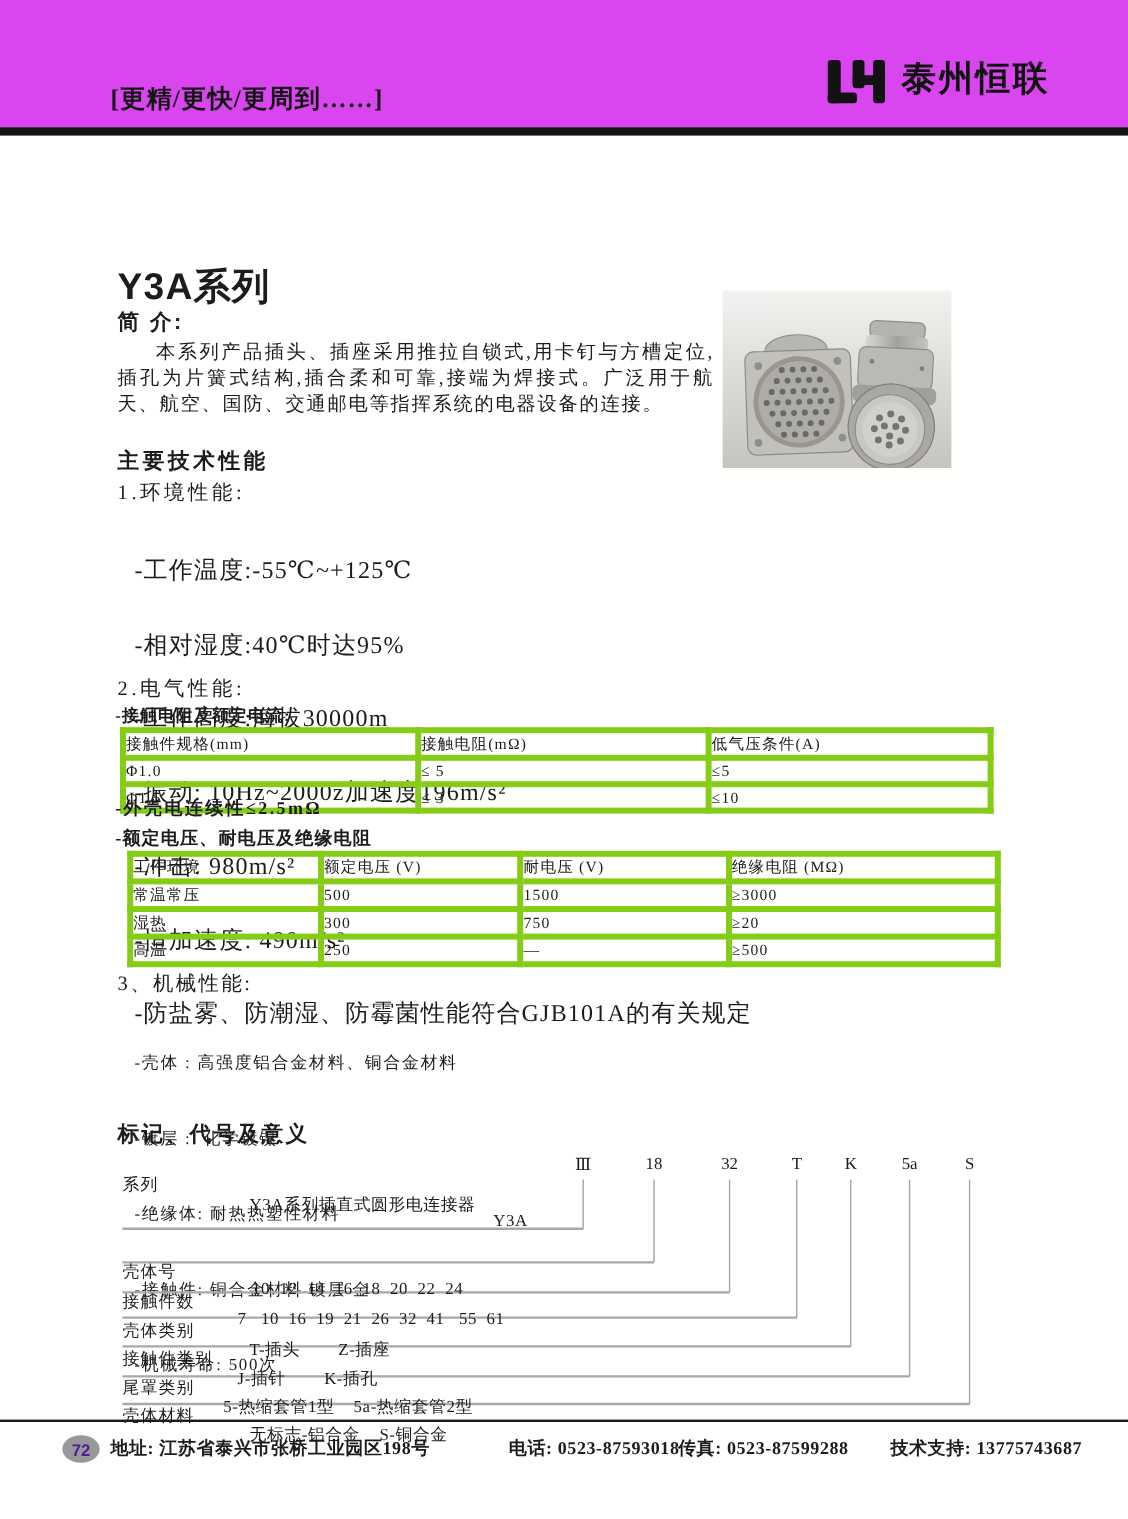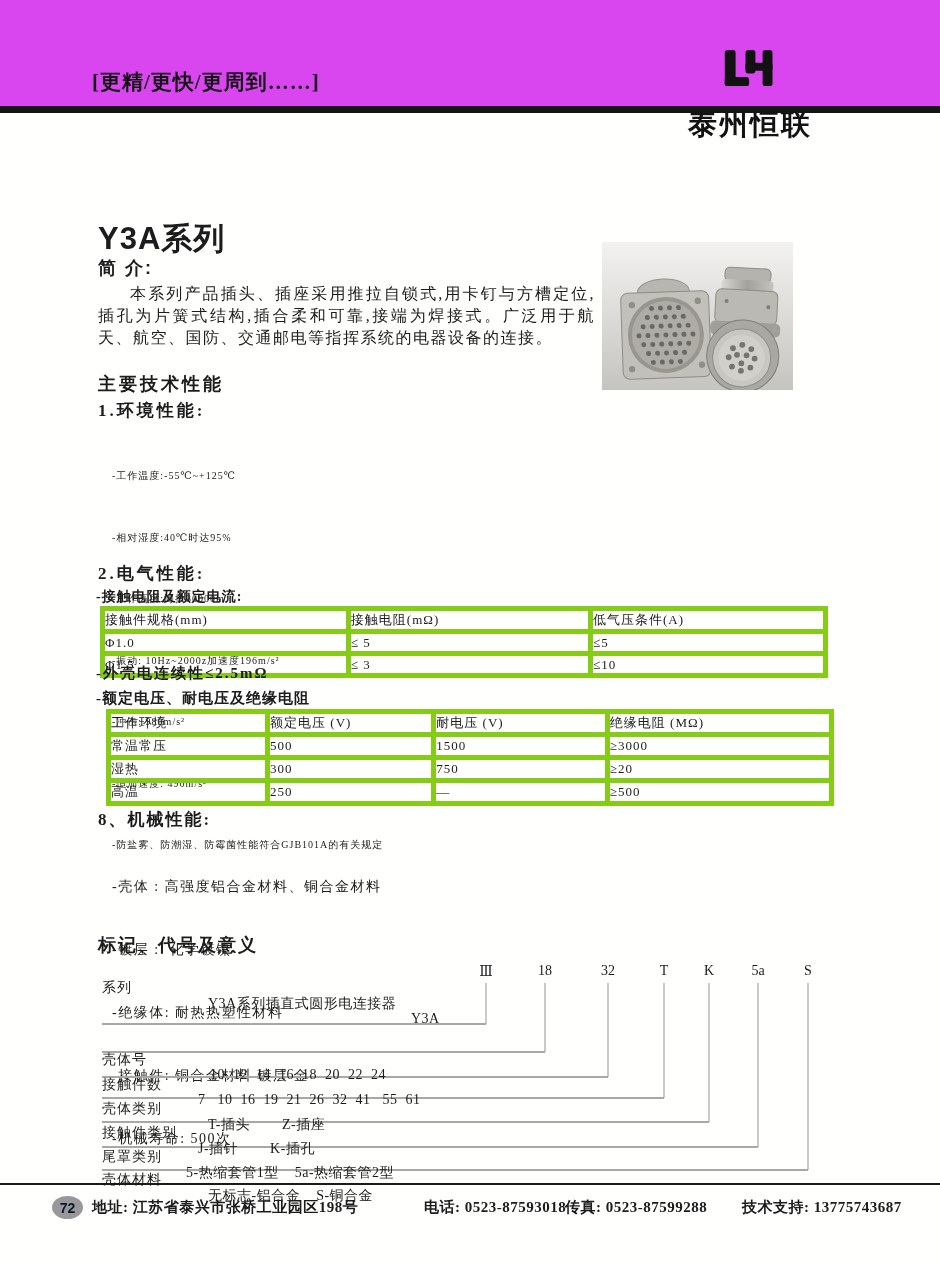--- a/index.html
+++ b/index.html
@@ -5,33 +5,33 @@
   html,body{margin:0;padding:0;}
   body{
     width:940px;height:1266px;position:relative;overflow:hidden;
     background:#fffffd;color:#1c1c1c;
     font-family:"Liberation Serif","DejaVu Serif",serif;
   }
   .abs{position:absolute;}
   
   .top-band{left:0;top:0;width:940px;height:106px;background:#d946ef;}
   .slogan{left:92px;top:68px;font-size:21px;font-weight:bold;letter-spacing:1px;color:#141414;}
-  .brand{left:688px;top:46px;display:flex;align-items:center;gap:9px;flex-direction:column;}
+  .brand{left:688px;top:46px;display:flex;gap:9px;}
   .brand-name{font-family:"Liberation Sans","DejaVu Sans",sans-serif;font-size:29px;font-weight:bold;letter-spacing:2px;color:#121212;}
   .black-bar{left:0;top:106px;width:940px;height:7px;background:#151515;}
   
   .page-title{left:98px;top:218px;font-family:"Liberation Sans","DejaVu Sans",sans-serif;font-size:31px;font-weight:bold;letter-spacing:1px;}
   .intro-h{left:98px;top:256px;font-family:"Liberation Sans","DejaVu Sans",sans-serif;font-size:18px;font-weight:bold;letter-spacing:2px;}
   .intro-p{left:98px;top:283px;width:497px;font-size:16px;line-height:22px;letter-spacing:1.5px;text-align:justify;text-indent:2em;}
   .photo{left:602px;top:242px;width:191px;height:148px;}
   
   .tech-h{left:98px;top:372px;font-family:"Liberation Sans","DejaVu Sans",sans-serif;font-size:18px;font-weight:bold;letter-spacing:3px;}
-  .sec-h{font-size:17px;font-weight:bold;letter-spacing:3px;}
+  .sec-h{font-size:17px;font-weight:normal;letter-spacing:3px;}
   .env-h{left:98px;top:399px;}
-  .env-list{left:112px;top:425px;font-size:10px;line-height:20.5px;letter-spacing:1px;white-space:pre;}
+  .env-list{left:112px;top:425px;font-size:20px;line-height:20.5px;letter-spacing:1px;white-space:pre;}
   .elec-h{left:98px;top:562px;}
   .sub-h{font-size:14px;font-weight:bold;letter-spacing:1px;}
   .elec-sub1{left:96px;top:588px;}
   .elec-note{left:96px;top:664px;font-size:15px;font-weight:bold;letter-spacing:2px;}
   .elec-sub2{left:96px;top:689px;font-size:15px;}
   table{border-collapse:collapse;font-size:13px;table-layout:fixed;}
   .t1{left:100px;top:606px;width:728px;}
   .t2{left:106px;top:709px;width:728px;}
   td,th{border:5px solid #84cc16;text-align:left;font-weight:normal;height:17px;padding:0;letter-spacing:1px;overflow:hidden;}
   .mech-h{left:98px;top:808px;letter-spacing:2px;}
@@ -50,21 +50,21 @@
   .r0{top:47px;} .r0 .mark-value{left:110px;}
   .r1{top:75px;} .r1 .mark-value{left:112px;}
   .r2{top:100px;} .r2 .mark-value{left:100px;}
   .r3{top:124px;} .r3 .mark-value{left:110px;}
   .r4{top:148px;} .r4 .mark-value{left:100px;}
   .r5{top:172px;} .r5 .mark-value{left:88px;}
   .r6{top:195px;} .r6 .mark-value{left:110px;}
   
   .footer-rule{left:0;top:1183px;width:940px;height:2px;background:#1a1a1a;}
   .footer-bar{left:0;top:1196px;width:940px;height:26px;font-size:15px;font-weight:600;}
-  .page-badge{position:absolute;left:52px;top:0;width:31px;height:23px;border-radius:50%;background:#98989a;color:#0f172a;
+  .page-badge{position:absolute;left:52px;top:0;width:31px;height:23px;border-radius:50%;background:#98989a;color:#4c1d95;
     font-family:"Liberation Sans","DejaVu Sans",sans-serif;font-size:14px;font-weight:bold;display:flex;align-items:center;justify-content:center;}
   .contact{position:absolute;top:2px;letter-spacing:0.5px;}
   .c-address{left:92px;} .c-phone{left:388px;padding-left:36px;} .c-fax{left:565px;} .c-support{left:742px;}
 </style>
 </head>
 <body>
 
 <div class="abs top-band">
   <div class="abs slogan">[更精/更快/更周到……]</div>
   <div class="abs brand">
@@ -248,21 +248,21 @@
   </tr>
   <tr>
     <td>高温</td>
     <td>250</td>
     <td>—</td>
     <td>≥500</td>
   </tr>
 </tbody>
   </table>
 
-<div class="abs sec-h mech-h">8、机械性能:</div>
+<div class="abs sec-h mech-h">3、机械性能:</div>
 <div class="abs mech-list">
   <div>-壳体 : 高强度铝合金材料、铜合金材料</div>
   <div>-镀层 :  化学镀镍</div>
   <div>-绝缘体: 耐热热塑性材料</div>
   <div>-接触件: 铜合金材料 镀层 金</div>
   <div>-机械寿命: 500次</div>
 </div>
 
 <div class="abs mark-h">标记、代号及意义</div>
 

